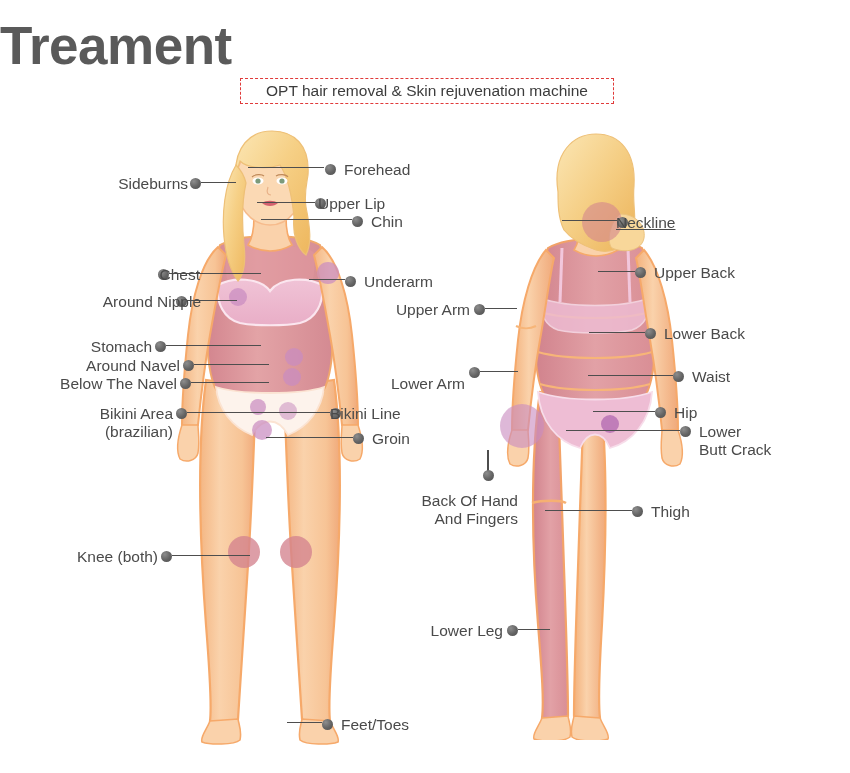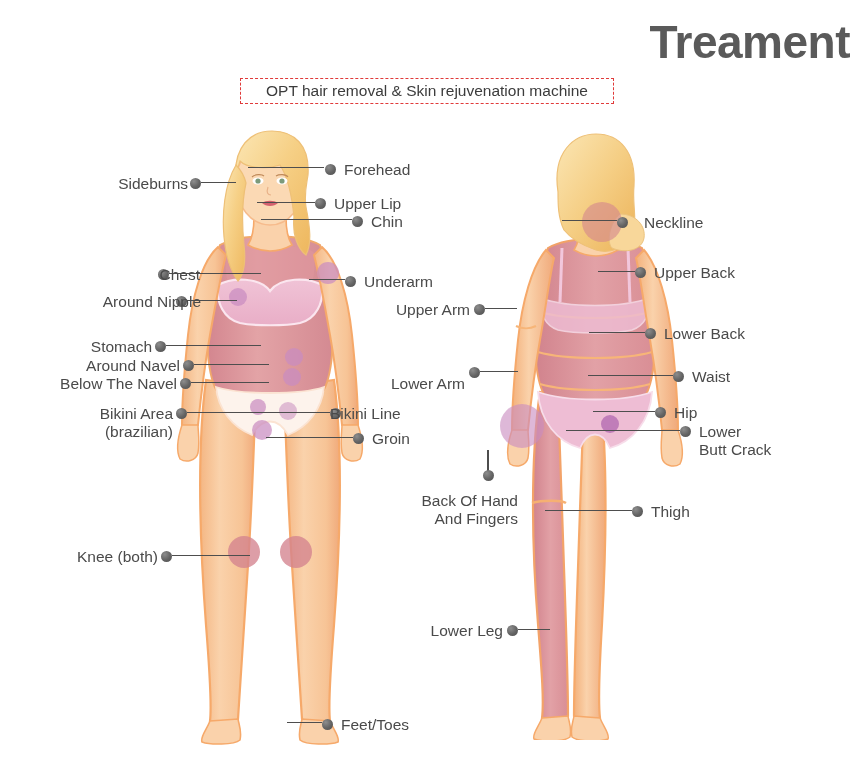--- a/index.html
+++ b/index.html
@@ -16,22 +16,22 @@
   #stage {
     position: absolute; left: 0; top: 0;
     width: 850px; height: 773px;
   }
 
   
   .title {
     position: absolute;
     left: 0; top: 18px;
     width: 850px;
-    text-align: right;
-    font-size: 46px;
+    text-align: left;
+    font-size: 53px;
     font-weight: bold;
     letter-spacing: -0.5px;
     color: #5a5a5a;
     line-height: 1.05;
   }
   .subtitle-box {
     position: absolute;
     left: 240px; top: 78px;
     width: 374px; height: 26px;
     border: 1.5px dashed #e03a3a;
@@ -242,21 +242,21 @@
   <div class="leader" style="left:248px; top:167px; width:76px;"></div>
   <div class="dot" style="left:325px; top:164px;"></div>
   <div class="callout left-align" style="left:344px; top:161px;">Forehead</div>
 
   <div class="leader" style="left:201px; top:182px; width:35px;"></div>
   <div class="dot" style="left:190px; top:178px;"></div>
   <div class="callout right-align" style="left:28px; top:175px; width:160px;">Sideburns</div>
 
   <div class="leader" style="left:257px; top:202px; width:58px;"></div>
   <div class="dot" style="left:315px; top:198px;"></div>
-  <div class="callout left-align" style="left:334px; top:195px;">Upper Lip</div>
+  <div class="callout left-align" style="left:318px; top:195px;">Upper Lip</div>
 
   <div class="leader" style="left:261px; top:219px; width:91px;"></div>
   <div class="dot" style="left:352px; top:216px;"></div>
   <div class="callout left-align" style="left:371px; top:213px;">Chin</div>
 
   <div class="leader" style="left:169px; top:273px; width:92px;"></div>
   <div class="dot" style="left:158px; top:269px;"></div>
   <div class="callout right-align" style="left:17px; top:266px; width:155px;margin-left:28px;">Chest</div>
 
   <div class="leader" style="left:309px; top:279px; width:36px;"></div>
@@ -303,21 +303,21 @@
   <div class="leader" style="left:172px; top:555px; width:78px;"></div>
   <div class="dot" style="left:161px; top:551px;"></div>
   <div class="callout right-align" style="left:0px; top:548px; width:158px;">Knee (both)</div>
 
   <div class="leader" style="left:287px; top:722px; width:35px;"></div>
   <div class="dot" style="left:322px; top:719px;"></div>
   <div class="callout left-align" style="left:341px; top:716px;">Feet/Toes</div>
 
   <div class="leader" style="left:562px; top:220px; width:55px;"></div>
   <div class="dot" style="left:617px; top:217px;"></div>
-  <div class="callout left-align" style="left:644px; top:214px;">Neckline</div>
+  <div class="callout left-align" style="left:616px; top:214px;text-decoration:underline;">Neckline</div>
 
   <div class="leader" style="left:598px; top:271px; width:37px;"></div>
   <div class="dot" style="left:635px; top:267px;"></div>
   <div class="callout left-align" style="left:654px; top:264px;">Upper Back</div>
 
   <div class="leader" style="left:589px; top:332px; width:56px;"></div>
   <div class="dot" style="left:645px; top:328px;"></div>
   <div class="callout left-align" style="left:664px; top:325px;">Lower Back</div>
 
   <div class="leader" style="left:588px; top:375px; width:85px;"></div>

